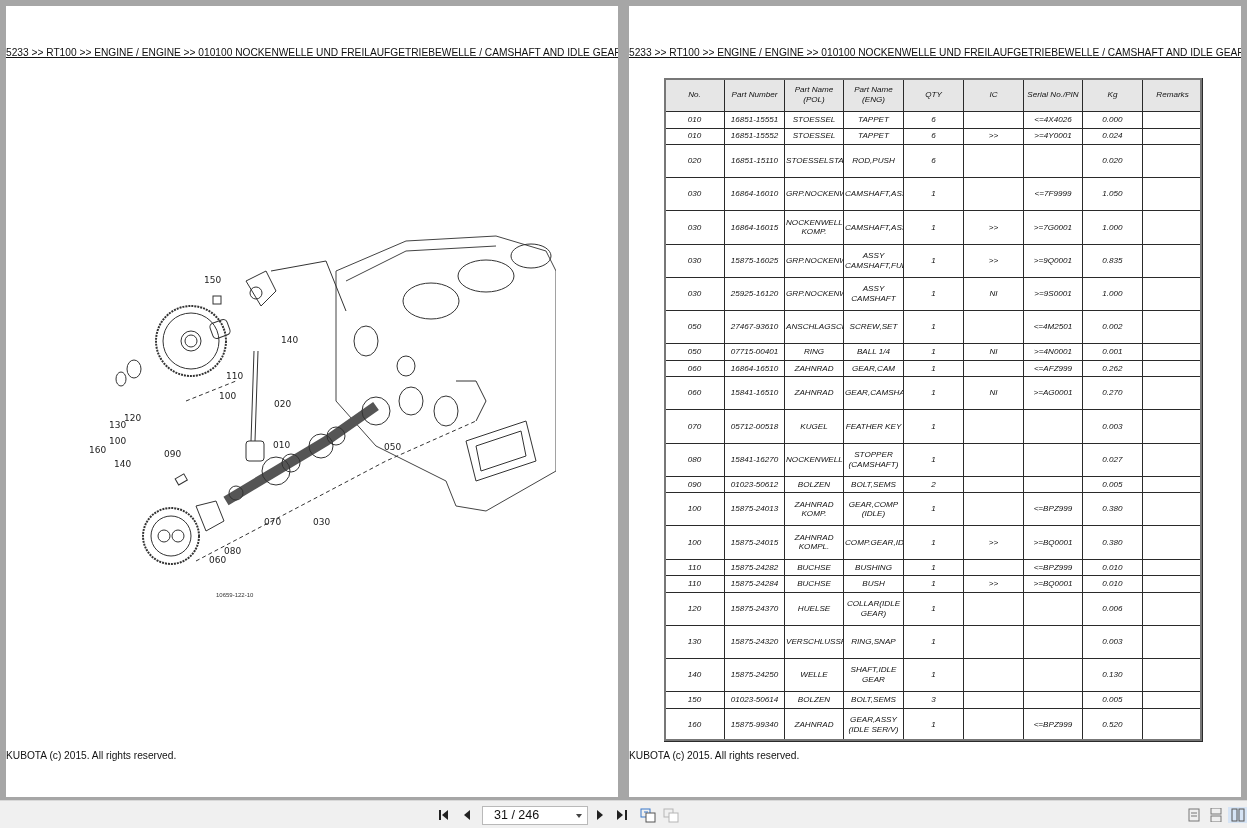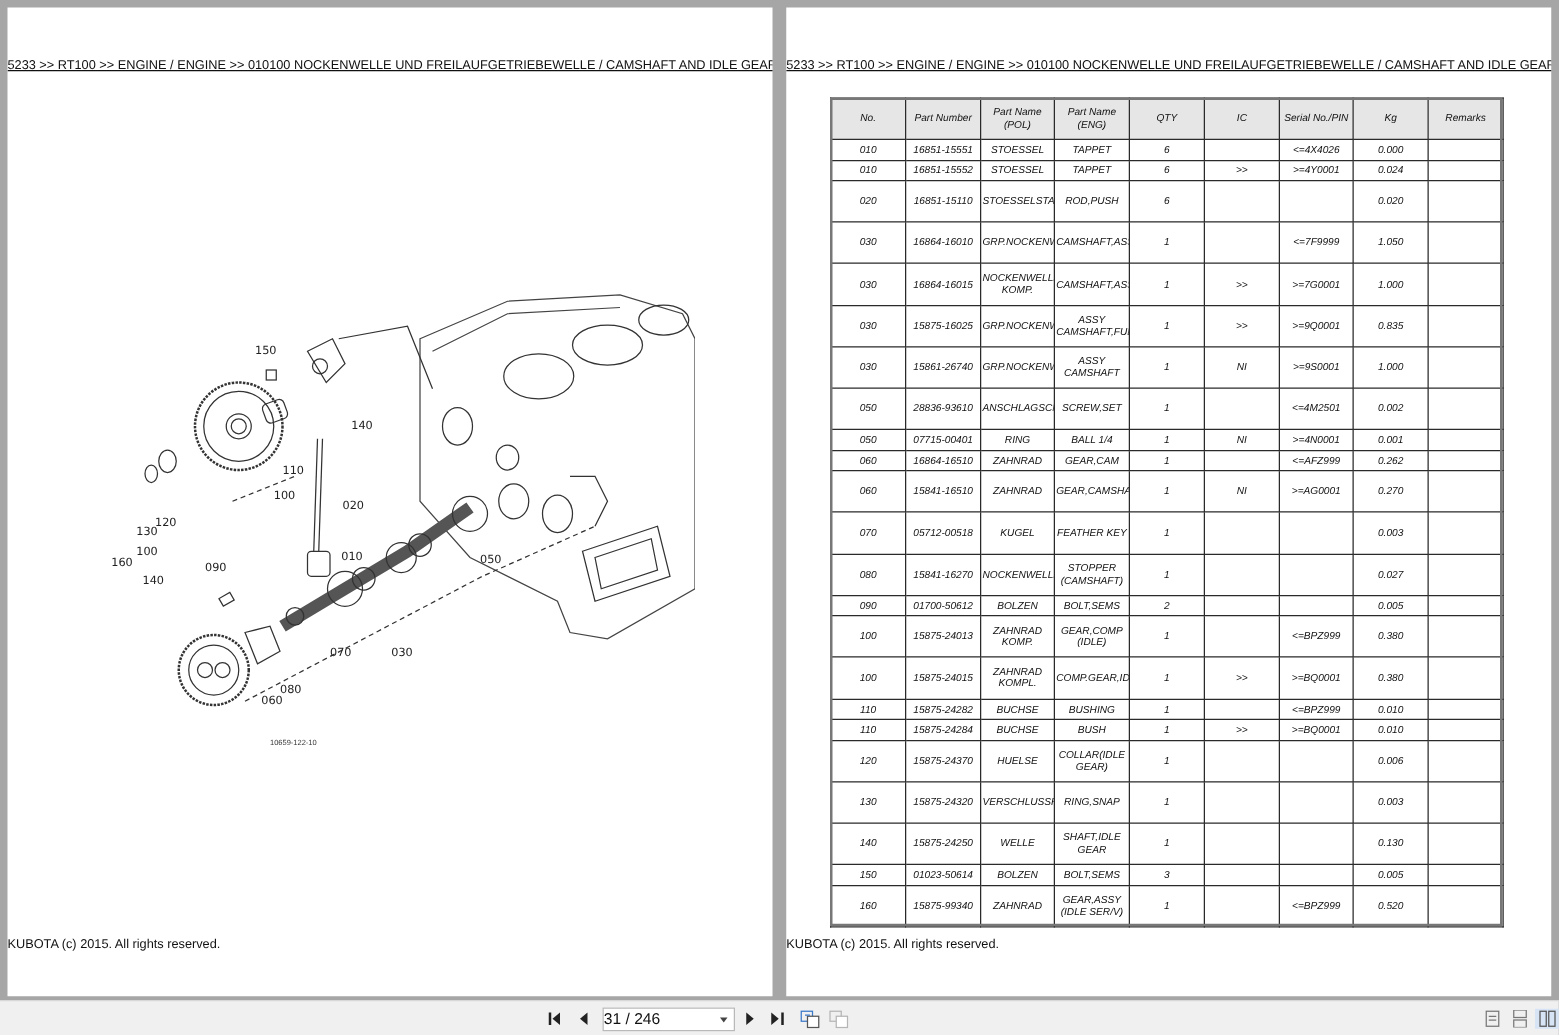--- a/index.html
+++ b/index.html
@@ -16,21 +16,21 @@
   table.parts { position: absolute; left: 35px; top: 72px; border-collapse: collapse; table-layout: fixed; width: 538px; font-style: italic; }
   table.parts th, table.parts td { border: 1px solid #2a2a2a; text-align: center; vertical-align: middle; font-size: 8.1px; line-height: 9.6px; color: #111; padding: 0 1px; overflow: hidden; }
   table.parts th { background: #e6e6e6; font-weight: normal; height: 33px; }
   table.parts td { background: #fff; }
   table.parts tr.h1 td { height: 16.5px; }
   table.parts tr.h2 td { height: 33.2px; }
   .outer { position: absolute; left: 35px; top: 72px; width: 538px; height: 663px; border: 2px solid #777; pointer-events: none; }
 
   .toolbar { position: absolute; left: 0; top: 800px; width: 1247px; height: 28px; background: #f0f0f0; border-top: 1px solid #d8d8d8; }
   .tb-btn { position: absolute; top: 6px; width: 16px; height: 16px; display: flex; align-items: center; justify-content: center; cursor: pointer; }
-  .page-box { position: absolute; left: 482px; top: 5px; width: 106px; height: 19px; background: #fff; border: 1px solid #b9b9b9; font-size: 12.5px; color: #111; line-height: 17px; }
+  .page-box { position: absolute; left: 482px; top: 5px; width: 106px; height: 19px; background: #fff; border: 1px solid #b9b9b9; font-size: 12.5px; color: #111; padding-left: 11px; line-height: 17px; }
   .page-box .caret { position: absolute; right: 5px; top: 7px; width: 0; height: 0; border-left: 3px solid transparent; border-right: 3px solid transparent; border-top: 4px solid #444; }
 </style>
 </head>
 <body>
 
 <div class="viewer">
 
   <div class="page left">
     <div class="crumb">5233 &gt;&gt; RT100 &gt;&gt; ENGINE / ENGINE &gt;&gt; 010100   NOCKENWELLE UND FREILAUFGETRIEBEWELLE / CAMSHAFT AND IDLE GEAR</div>
 
@@ -198,32 +198,32 @@
             <td>GRP.NOCKENWELLE</td>
             <td>ASSY CAMSHAFT,FUEL</td>
             <td>1</td>
             <td>&gt;&gt;</td>
             <td>&gt;=9Q0001</td>
             <td>0.835</td>
             <td></td>
           </tr>
           <tr class="h2">
             <td>030</td>
-            <td>15861-26740</td>
+            <td>25925-16120</td>
             <td>GRP.NOCKENWELLE</td>
             <td>ASSY CAMSHAFT</td>
             <td>1</td>
             <td>NI</td>
             <td>&gt;=9S0001</td>
             <td>1.000</td>
             <td></td>
           </tr>
           <tr class="h2">
             <td>050</td>
-            <td>28836-93610</td>
+            <td>27467-93610</td>
             <td>ANSCHLAGSCHRAUBE</td>
             <td>SCREW,SET</td>
             <td>1</td>
             <td></td>
             <td>&lt;=4M2501</td>
             <td>0.002</td>
             <td></td>
           </tr>
           <tr class="h1">
             <td>050</td>
@@ -275,21 +275,21 @@
             <td>NOCKENWELLENSPERRPLATTE</td>
             <td>STOPPER (CAMSHAFT)</td>
             <td>1</td>
             <td></td>
             <td></td>
             <td>0.027</td>
             <td></td>
           </tr>
           <tr class="h1">
             <td>090</td>
-            <td>01700-50612</td>
+            <td>01023-50612</td>
             <td>BOLZEN</td>
             <td>BOLT,SEMS</td>
             <td>2</td>
             <td></td>
             <td></td>
             <td>0.005</td>
             <td></td>
           </tr>
           <tr class="h2">
             <td>100</td>

